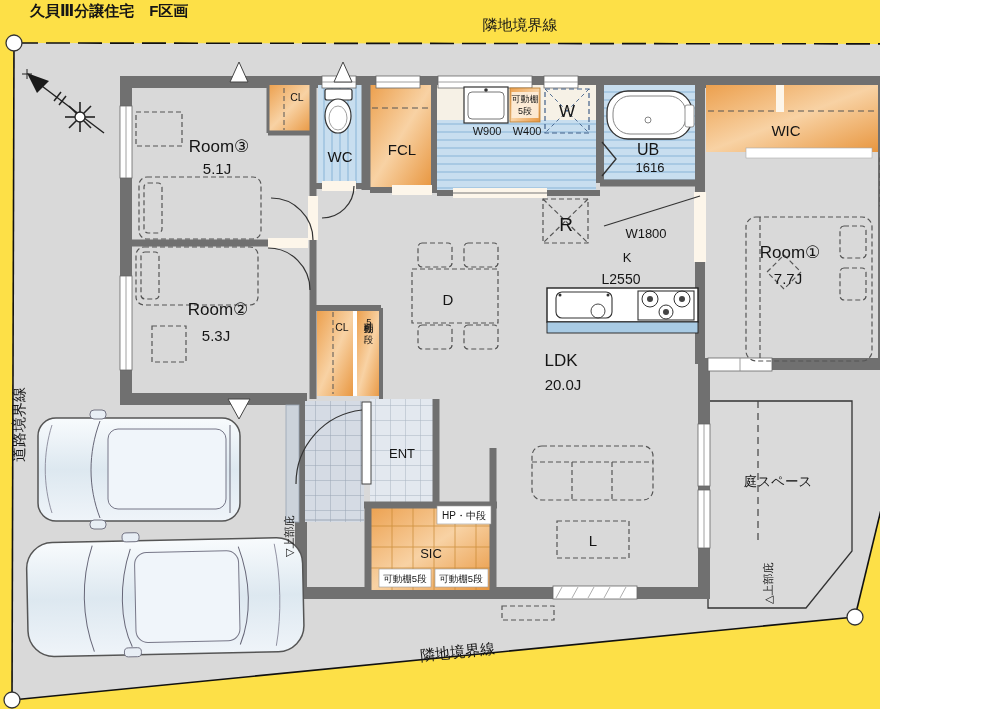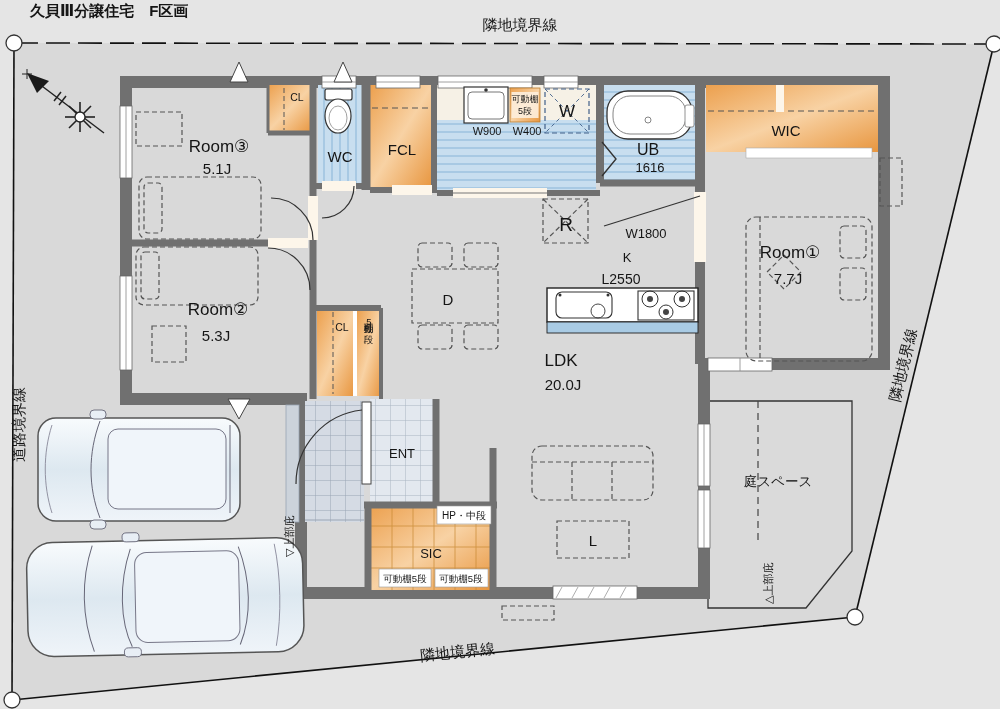--- a/index.html
+++ b/index.html
@@ -1,16 +1,16 @@
 <!DOCTYPE html>
 <html><head>
 <meta charset="utf-8">
 <style>
   html,body{margin:0;padding:0;background:#ffffff;}
-  .plan-wrap{position:relative;width:1000px;height:709px;background:#e5e5e5;overflow:hidden;}
+  .plan-wrap{position:relative;width:880px;height:709px;background:#fde047;overflow:hidden;}
   svg{display:block;}
   svg text{font-family:"Liberation Sans","DejaVu Sans",sans-serif;fill:#151515;}
   .wall{stroke:#707070;fill:none;}
   .dash{stroke:#555;fill:none;stroke-dasharray:5 3;stroke-width:1.2;}
   .thin{stroke:#333;fill:none;stroke-width:1.2;}
   .winbox{fill:#ffffff;stroke:#666;stroke-width:0.8;}
 </style>
 </head>
 <body>
 

